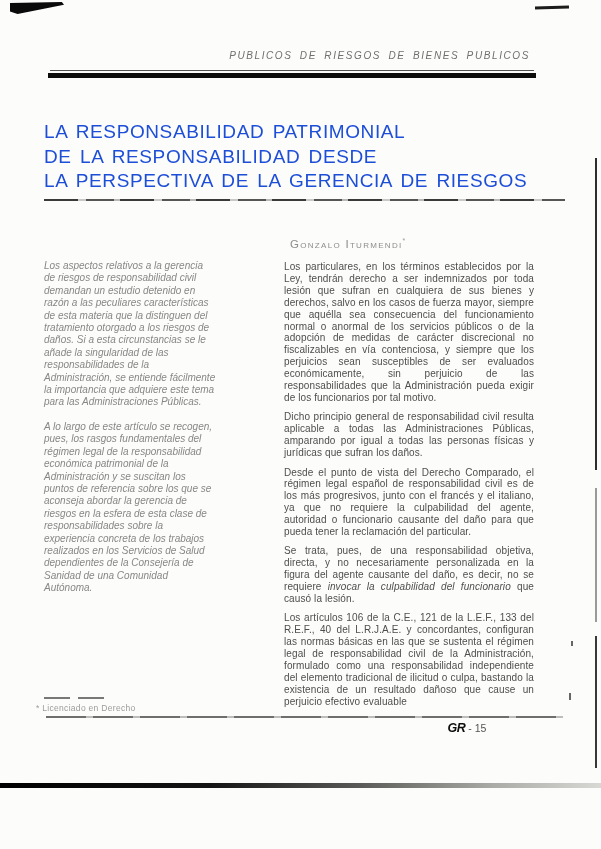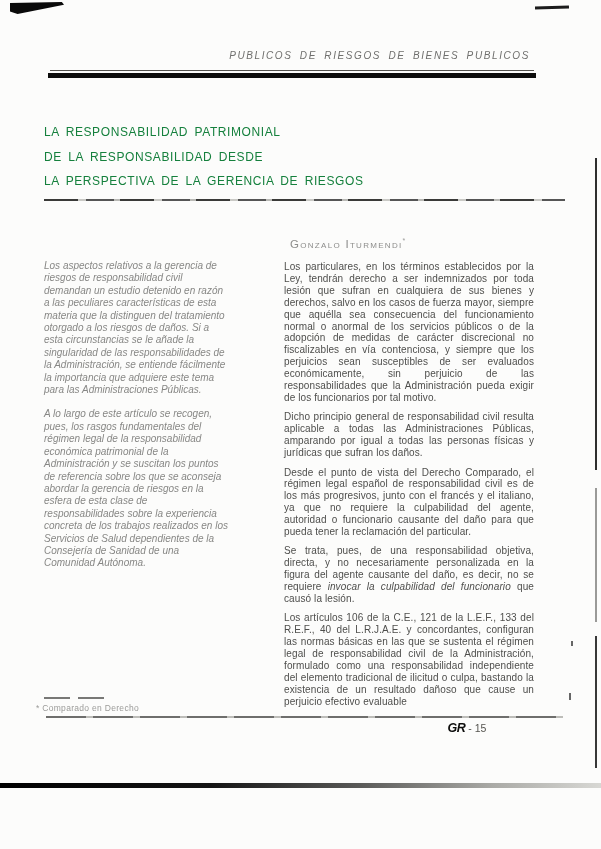--- a/index.html
+++ b/index.html
@@ -20,32 +20,32 @@
   .mark1{left:571px;top:641px;width:2px;height:5px;}
   .mark2{left:569px;top:693px;width:2px;height:7px;}
   .bottom-shadow{position:absolute;left:0;top:783px;width:601px;height:5px;
     background:linear-gradient(to right,#000 0%,#141414 35%,#5a5a58 60%,#aaaaa6 82%,#d8d8d4 100%);}
   
   .running-head{position:absolute;left:50px;top:50px;width:480px;text-align:right;
     font-style:italic;font-size:10px;letter-spacing:1.6px;word-spacing:3px;color:#6f6f6d;}
   .head-rule-thin{position:absolute;left:50px;top:70px;width:484px;height:1px;background:#55534f;}
   .head-rule-thick{position:absolute;left:48px;top:73px;width:488px;height:5px;background:#0d0d0c;}
   
-  .title{position:absolute;left:44px;top:120px;width:520px;color:#15803d;
-    font-size:12px;line-height:24.5px;letter-spacing:0.6px;word-spacing:2.5px;font-weight:500;}
+  .title{position:absolute;left:44px;top:120px;width:520px;color:#1d4ed8;
+    font-size:19px;line-height:24.5px;letter-spacing:0.6px;word-spacing:2.5px;font-weight:500;}
   .title-rule{position:absolute;left:44px;top:199px;width:521px;height:2px;
     background:repeating-linear-gradient(to right,#3a3a38 0 34px,#c9c9c5 34px 42px,#555 42px 70px,#b9b9b5 70px 76px);}
   
   .byline{position:absolute;left:290px;top:237px;font-variant:small-caps;
     font-size:11.5px;letter-spacing:1.3px;color:#8d8d8b;}
   .byline sup{font-size:7px;color:#9a9a98;}
   
   .abstract{position:absolute;left:44px;top:260px;width:188px;
     font-style:italic;font-size:10px;line-height:12.4px;color:#878785;}
-  .abstract p{margin:0 4px 12px 0;}
+  .abstract p{margin:0 16px 12px 0;}
   .footnote-rule{position:absolute;left:44px;top:697px;width:62px;height:2px;
     background:repeating-linear-gradient(to right,#787876 0 26px,transparent 26px 34px);}
   .footnote{position:absolute;left:36px;top:703px;font-size:8.5px;color:#9b9b99;letter-spacing:0.3px;}
   
   .bodycol{position:absolute;left:284px;top:261px;width:250px;text-align:justify;
     font-size:10px;line-height:11.9px;color:#4e4e4c;letter-spacing:0.1px;}
   .bodycol p{margin:0 0 7.5px 0;}
   .bodycol .em{font-style:italic;}
   
   .footer-rule{position:absolute;left:46px;top:716px;width:517px;height:2px;
@@ -80,21 +80,21 @@
 
   <div class="byline">
     <span>Gonzalo Iturmendi</span><sup>*</sup>
   </div>
 
   <div class="abstract">
     <p>Los aspectos relativos a la gerencia de riesgos de responsabilidad civil demandan un estudio detenido en razón a las peculiares características de esta materia que la distinguen del tratamiento otorgado a los riesgos de daños. Si a esta circunstancias se le añade la singularidad de las responsabilidades de la Administración, se entiende fácilmente la importancia que adquiere este tema para las Administraciones Públicas.</p>
     <p>A lo largo de este artículo se recogen, pues, los rasgos fundamentales del régimen legal de la responsabilidad económica patrimonial de la Administración y se suscitan los puntos de referencia sobre los que se aconseja abordar la gerencia de riesgos en la esfera de esta clase de responsabilidades sobre la experiencia concreta de los trabajos realizados en los Servicios de Salud dependientes de la Consejería de Sanidad de una Comunidad Autónoma.</p>
   </div>
   <div class="footnote-rule"></div>
-  <div class="footnote">* Comparado en Derecho</div>
+  <div class="footnote">* Licenciado en Derecho</div>
 
   <div class="bodycol">
     <p>Los particulares, en los términos establecidos por la Ley, tendrán derecho a ser indemnizados por toda lesión que sufran en cualquiera de sus bienes y derechos, salvo en los casos de fuerza mayor, siempre que aquélla sea consecuencia del funcionamiento normal o anormal de los servicios públicos o de la adopción de medidas de carácter discrecional no fiscalizables en vía contenciosa, y siempre que los perjuicios sean susceptibles de ser evaluados económicamente, sin perjuicio de las responsabilidades que la Administración pueda exigir de los funcionarios por tal motivo.</p>
     <p>Dicho principio general de responsabilidad civil resulta aplicable a todas las Administraciones Públicas, amparando por igual a todas las personas físicas y jurídicas que sufran los daños.</p>
     <p>Desde el punto de vista del Derecho Comparado, el régimen legal español de responsabilidad civil es de los más progresivos, junto con el francés y el italiano, ya que no requiere la culpabilidad del agente, autoridad o funcionario causante del daño para que pueda tener la reclamación del particular.</p>
     <p><span>Se trata, pues, de una responsabilidad objetiva, directa, y no necesariamente personalizada en la figura del agente causante del daño, es decir, no se requiere </span><span class="em">invocar la culpabilidad del funcionario</span><span> que causó la lesión.</span></p>
     <p>Los artículos 106 de la C.E., 121 de la L.E.F., 133 del R.E.F., 40 del L.R.J.A.E. y concordantes, configuran las normas básicas en las que se sustenta el régimen legal de responsabilidad civil de la Administración, formulado como una responsabilidad independiente del elemento tradicional de ilicitud o culpa, bastando la existencia de un resultado dañoso que cause un perjuicio efectivo evaluable</p>
   </div>
 
   <div class="footer-rule"></div>

